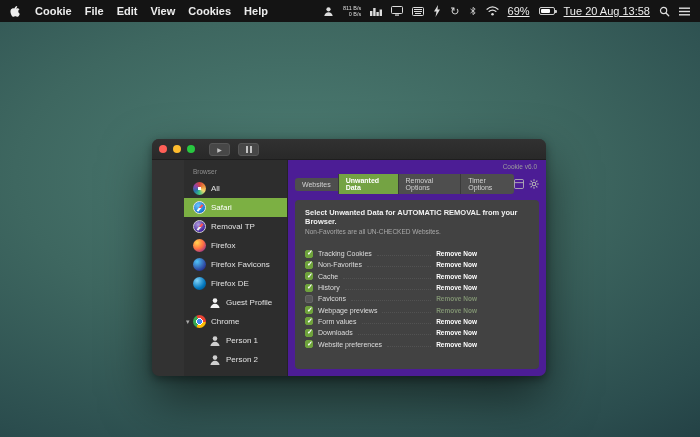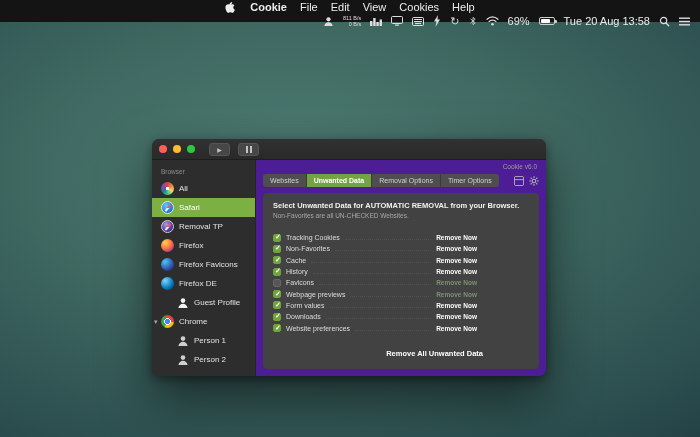--- a/index.html
+++ b/index.html
@@ -6,50 +6,50 @@
   html,body { margin:0; padding:0; }
   body {
     width:700px; height:437px; position:relative; overflow:hidden;
     font-family:"Liberation Sans", sans-serif;
     background: radial-gradient(ellipse 95% 85% at 42% 40%, #4d7d73 0%, #3e6760 42%, #2b4d4e 80%, #203c41 100%);
   }
   
   .menubar {
     position:absolute; top:0; left:0; right:0; height:22px;
     background:#141414; color:#ededed; display:flex; align-items:center;
-    padding:0 10px; font-size:11px; z-index:50;flex-direction:column;
+    padding:0 10px; font-size:11px; z-index:50;
   }
   .menubar .left { display:flex; align-items:center; gap:13px; }
   .menubar .app-name { font-weight:bold; font-size:11px; }
-  .menubar .menu-item { cursor:default; }
+  .menubar .menu-item { cursor:default;font-weight:bold; }
   .menubar .right { margin-left:auto; display:flex; align-items:center; gap:9px; }
   .mb-icon { display:flex; align-items:center; justify-content:center; height:14px; }
   .mb-icon svg { display:block; }
   .net-stats { font-size:5.5px; line-height:6px; text-align:right; color:#ddd; }
   .battery-shell { width:16px; height:8px; border:1px solid #cfcfcf; border-radius:2px; position:relative; }
   .battery-shell::after { content:""; position:absolute; right:-3px; top:2px; width:2px; height:3px; background:#cfcfcf; border-radius:0 1px 1px 0; }
   .battery-fill { position:absolute; left:1px; top:1px; bottom:1px; width:69%; background:#fff; border-radius:1px; }
-  .clock { font-size:11px; white-space:nowrap; }
+  .clock { font-size:11px; white-space:nowrap;text-decoration:underline; }
   .refresh-glyph { font-size:11px; color:#ddd; }
 
   
   .window {
     position:absolute; left:152px; top:139px; width:394px; height:237px;
     border-radius:7px; overflow:hidden; background:#323232;
     box-shadow:0 22px 50px rgba(0,0,0,.55), 0 3px 10px rgba(0,0,0,.4);
     display:flex; flex-direction:column;
   }
   .titlebar { height:21px; flex:0 0 auto; background:linear-gradient(#313131,#292929); border-bottom:1px solid #1e1e1e; display:flex; align-items:center; padding:0 7px; }
   .tl { width:8px; height:8px; border-radius:50%; margin-right:6px; }
   .tl.red{background:#ff5f57}.tl.yellow{background:#febc2e}.tl.green{background:#28c840}
   .tb-btn { margin-left:8px; width:21px; height:13px; background:#474747; border:1px solid #565656; border-radius:3px; color:#c3c3c3; font-size:6px; display:flex; align-items:center; justify-content:center; }
   .pause-bars { display:flex; gap:2px; }
   .pause-bars i { width:2px; height:7px; background:#c3c3c3; }
 
-  .win-body { flex:1; display:flex; min-height:0; }
+  .win-body { flex:1; display:flex; min-height:0;padding-left:32px; }
 
   
   .sidebar { width:104px; flex:0 0 auto; background:#2d2d2d; border-right:1px solid #242424; padding-top:6px; overflow:hidden; }
   .sb-header { font-size:6.5px; color:#8f8f8f; padding:2px 0 4px 9px; }
   .sb-item { height:19px; display:flex; align-items:center; gap:5px; padding-left:9px; font-size:8px; color:#e2e2e2; position:relative; white-space:nowrap; }
   .sb-item.selected { background:#7cb043; color:#fff; font-weight:normal; }
   .sb-item.indent { padding-left:25px; }
   .caret { position:absolute; left:2px; top:6px; color:#a8a8a8; font-size:7px; line-height:7px; }
   .bicon { width:13px; height:13px; border-radius:50%; flex:0 0 auto; position:relative; }
   .bi-all     { background: radial-gradient(circle at 50% 50%, #fff 0 18%, transparent 19%), conic-gradient(#d64541,#e98b39,#f5d76e,#3fc380,#2574a9,#8e44ad,#d64541); }
@@ -336,19 +336,16 @@
             <span class="rm">Remove Now</span>
           </div>
           <div class="row">
             <span class="cb checked"></span>
             <span class="row-label">Website preferences</span>
             <span class="leader"></span>
             <span class="rm">Remove Now</span>
           </div>
         </div>
 
-        <div class="panel-footer">
-          <span class="footer-btn">Remove All Unwanted Data</span>
-        </div>
       </div>
     </div>
   </div>
 </div>
 
 </body></html>

